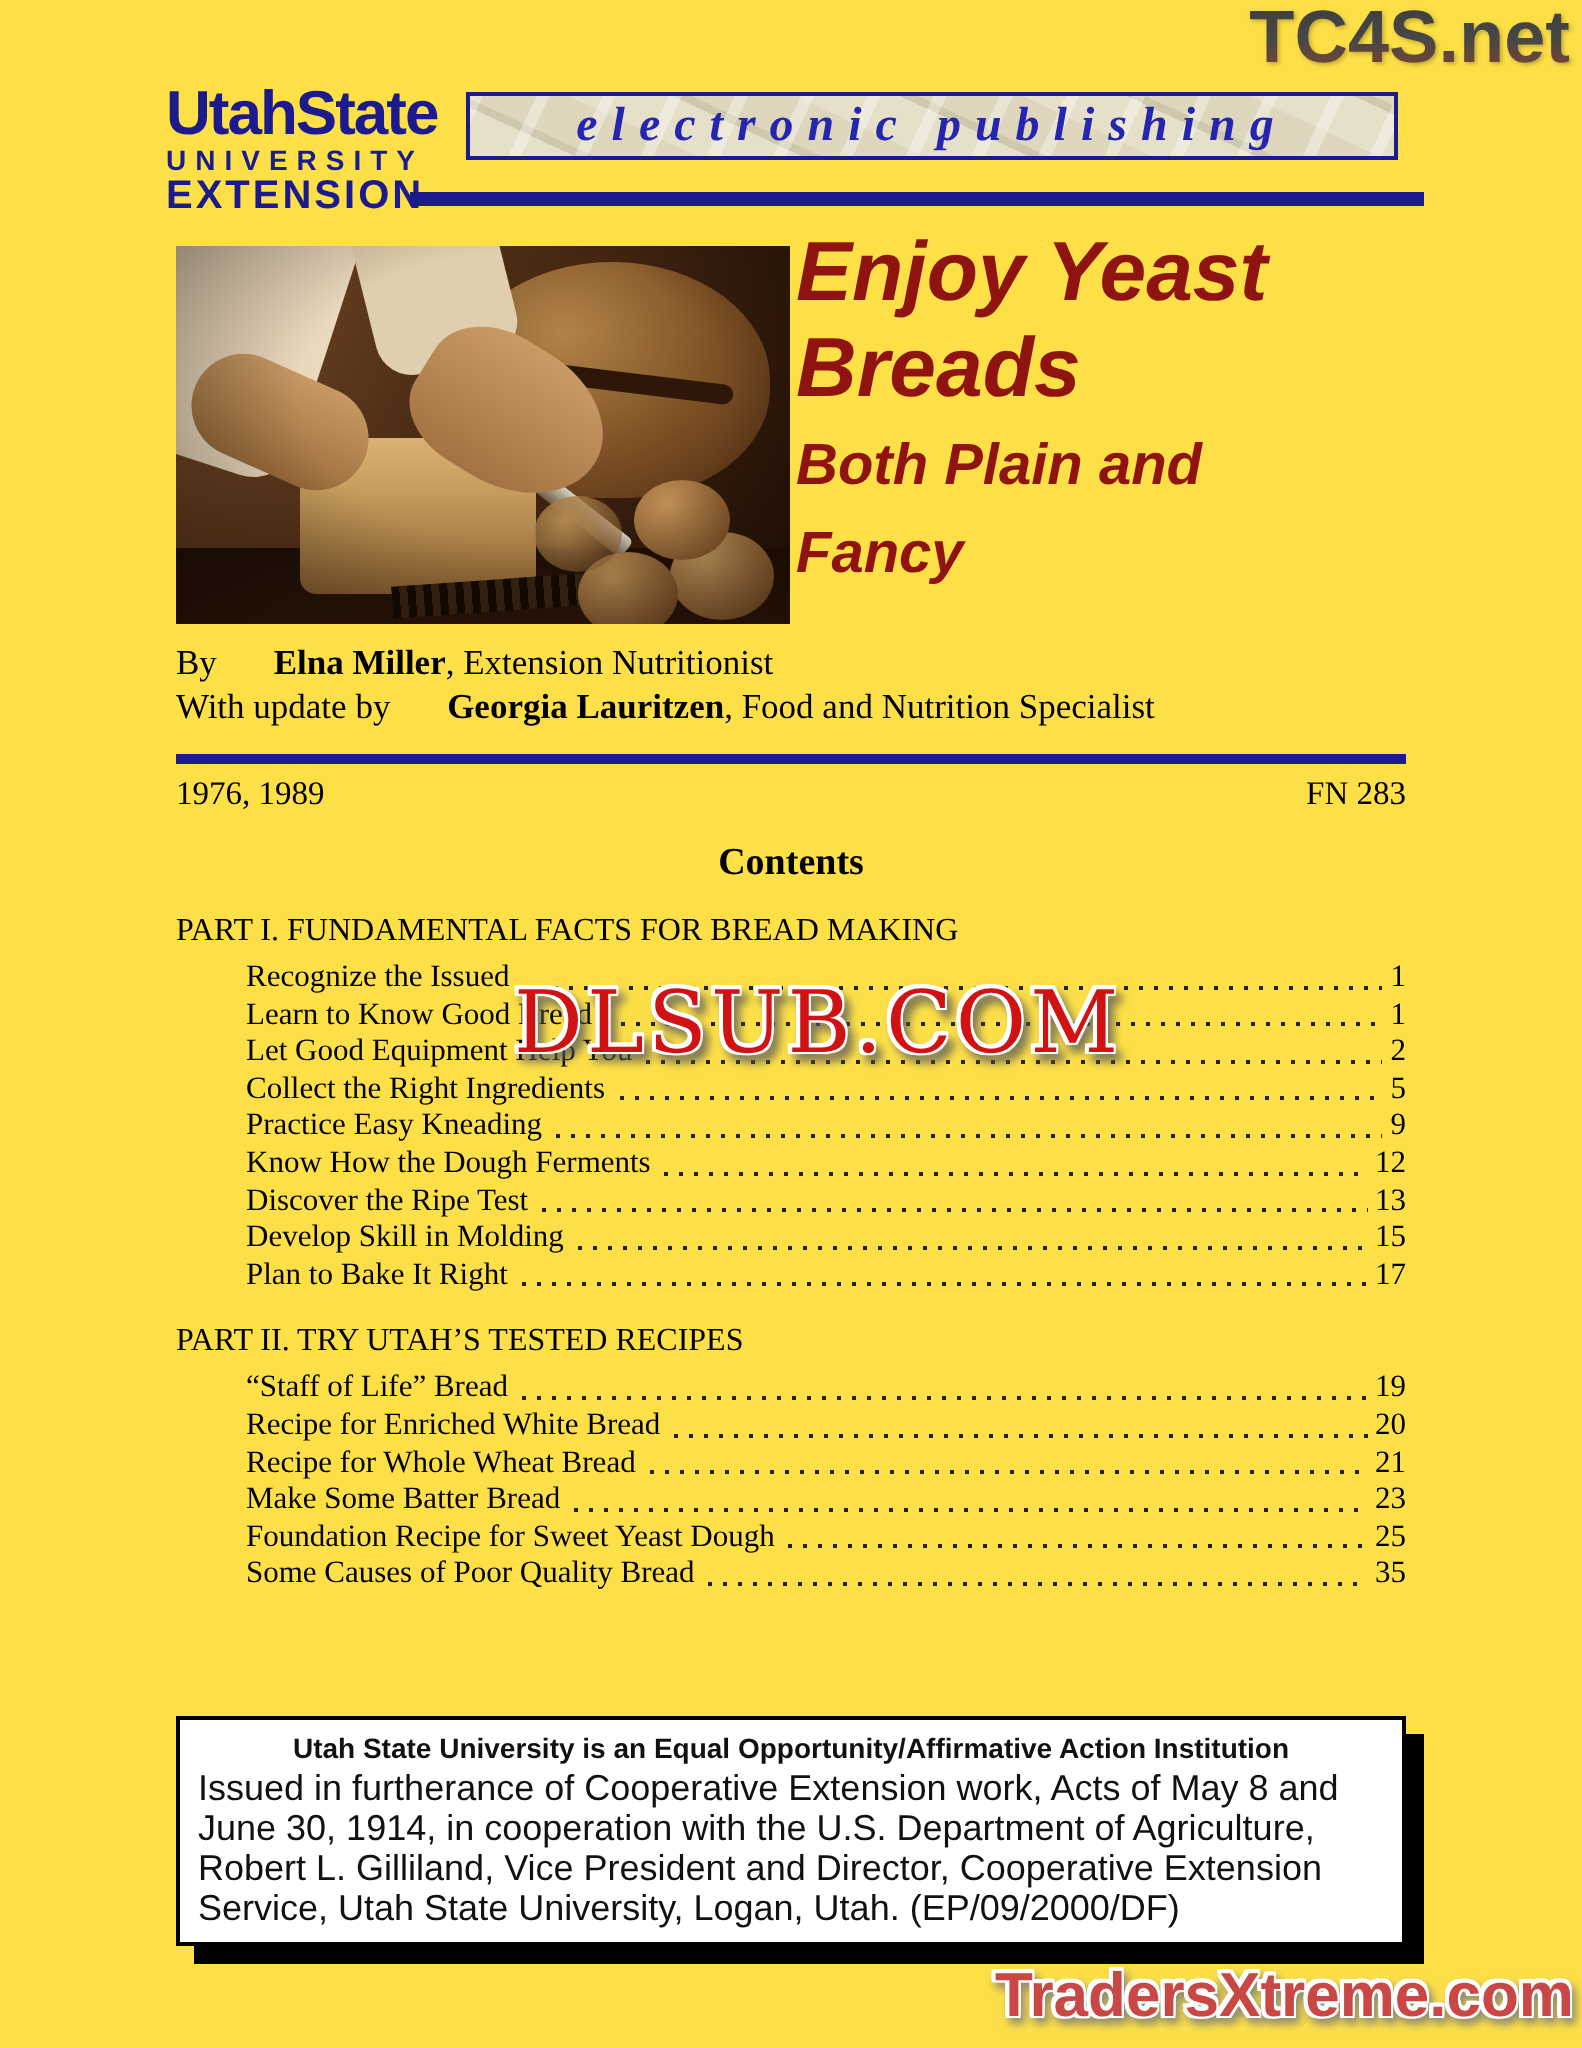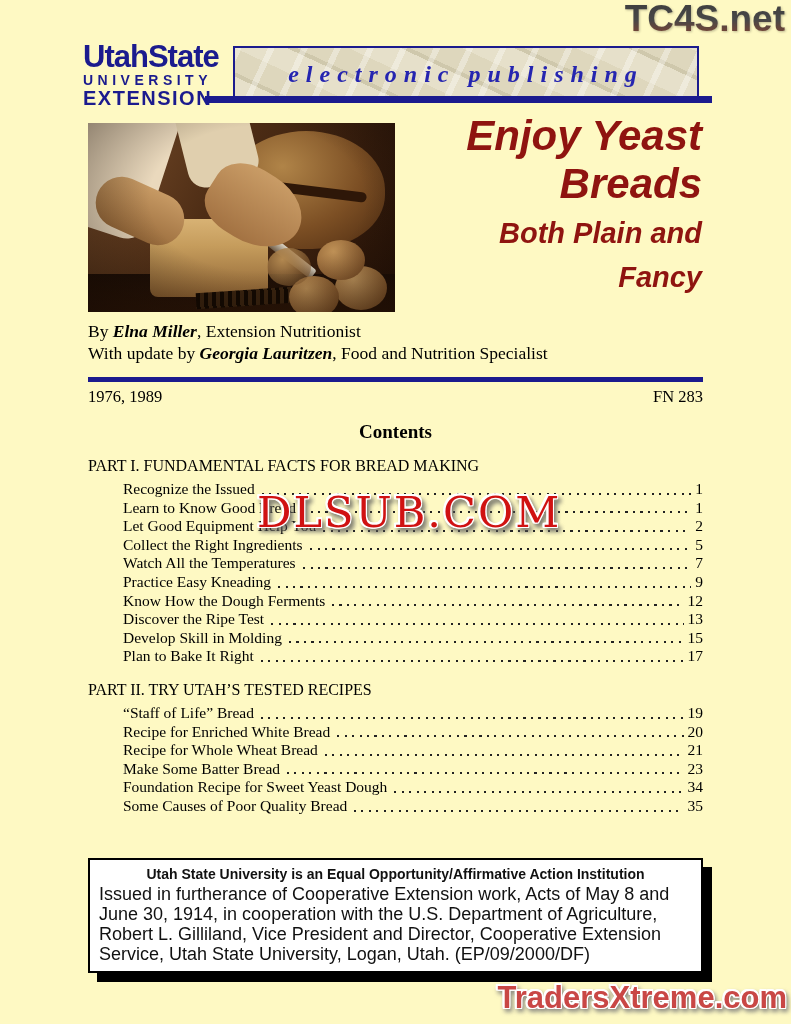--- a/index.html
+++ b/index.html
@@ -1,17 +1,17 @@
 <!DOCTYPE html>
 <html><head>
 <meta charset="utf-8">
 <title>Enjoy Yeast Breads</title>
 <style>
   html,body{margin:0;padding:0;background:#fff;}
-  .page{position:relative;width:791px;height:1024px;background:#fef9c3;overflow:hidden;
+  .page{position:relative;width:791px;height:1024px;background:#fde047;overflow:hidden;
         font-family:"Liberation Serif",serif;color:#111;}
 
   
   .wm-top{position:absolute;top:-2px;right:6px;
           font-family:"Liberation Sans",sans-serif;font-weight:bold;font-size:37px;letter-spacing:0px;
           background:linear-gradient(#3d3d3d 0%,#474747 52%,#6e4538 78%,#96604b 100%);
           -webkit-background-clip:text;background-clip:text;color:transparent;
           filter:drop-shadow(1px 1px 1px rgba(0,0,0,.25));}
   .wm-mid{position:absolute;left:257px;top:487px;
           font-family:"DejaVu Serif",serif;font-weight:normal;font-size:43px;letter-spacing:2px;
@@ -24,21 +24,21 @@
           color:#c94745;
           filter:drop-shadow(1.5px 0 0 #fff) drop-shadow(-1.5px 0 0 #fff)
                  drop-shadow(0 1.5px 0 #fff) drop-shadow(0 -1.5px 0 #fff)
                  drop-shadow(2px 3px 2px rgba(120,120,120,.8));}
 
   
   .logo{position:absolute;left:83px;top:42px;color:#1b1b8e;font-family:"Liberation Sans",sans-serif;}
   .logo-line1{font-size:31px;font-weight:bold;letter-spacing:-1px;line-height:30px;}
   .logo-line2{font-size:14px;font-weight:bold;letter-spacing:4.5px;line-height:16px;}
   .logo-line3{font-size:20px;font-weight:bold;letter-spacing:1.5px;line-height:20px;}
-  .banner{position:absolute;left:233px;top:46px;width:466px;height:57px;box-sizing:border-box;
+  .banner{position:absolute;left:233px;top:46px;width:466px;height:34px;box-sizing:border-box;
           border:2px solid #1b1b8e;
           background:
             repeating-linear-gradient(115deg, rgba(255,255,255,.35) 0 6px, rgba(0,0,0,0) 6px 30px),
             repeating-linear-gradient(25deg, #e6e0ca 0 22px, #cfc8ac 22px 26px, #ded7bd 26px 48px);
           display:flex;align-items:center;justify-content:center;}
   .banner-text{font-family:"Liberation Serif",serif;font-style:italic;font-weight:bold;
                font-size:24px;letter-spacing:7px;color:#2525b0;white-space:nowrap;}
   .header-bar{position:absolute;left:205px;top:96px;width:507px;height:7px;background:#1b1b8e;}
 
   
@@ -71,28 +71,28 @@
   .ph-roll3{right:30px;bottom:32px;width:48px;height:40px;border-radius:50%;
             background:radial-gradient(circle at 35% 30%,#c09257,#734620);}
   .ph-roll4{right:84px;bottom:26px;width:44px;height:38px;border-radius:50%;
             background:radial-gradient(circle at 35% 30%,#b28850,#64391664);}
   .ph-rack{left:108px;bottom:6px;width:96px;height:16px;
            background:repeating-linear-gradient(90deg,#120902 0 4px,#3a2410 4px 8px);transform:rotate(-4deg);}
   .ph-vignette{left:0;top:0;width:100%;height:100%;
                background:radial-gradient(ellipse at 55% 40%,rgba(0,0,0,0) 45%,rgba(18,8,2,.55) 100%);}
 
   
-  .title-block{position:absolute;left:398px;top:112px;width:304px;text-align:right;
+  .title-block{position:absolute;left:398px;top:112px;width:304px;text-align:left;
                font-family:"Liberation Sans",sans-serif;font-weight:bold;font-style:italic;color:#8f1410;}
   .title-main{font-size:42px;line-height:48px;letter-spacing:0px;}
   .title-sub{font-size:29px;line-height:37px;margin-top:7px;}
 
   
   .byline{position:absolute;left:88px;top:320px;font-size:17.5px;line-height:22px;color:#000;}
-  .byline b{font-style:italic;}
+  .byline b{margin-left:24px;}
 
   
   .navy-rule{position:absolute;left:88px;top:377px;width:615px;height:5px;background:#1b1b8e;}
   .meta-row{position:absolute;left:88px;top:387px;width:615px;display:flex;justify-content:space-between;
             font-size:16.5px;color:#000;}
 
   
   .contents-heading{position:absolute;left:88px;top:421px;width:615px;text-align:center;
                     font-weight:bold;font-size:19px;color:#000;}
   .toc{position:absolute;left:88px;top:456px;width:615px;font-size:15.5px;color:#000;}
@@ -187,25 +187,20 @@
           <span class="toc-label">Let Good Equipment Help You</span>
           <span class="toc-leader"></span>
           <span class="toc-page">2</span>
         </div>
       <div class="toc-row">
           <span class="toc-label">Collect the Right Ingredients</span>
           <span class="toc-leader"></span>
           <span class="toc-page">5</span>
         </div>
       <div class="toc-row">
-          <span class="toc-label">Watch All the Temperatures</span>
-          <span class="toc-leader"></span>
-          <span class="toc-page">7</span>
-        </div>
-      <div class="toc-row">
           <span class="toc-label">Practice Easy Kneading</span>
           <span class="toc-leader"></span>
           <span class="toc-page">9</span>
         </div>
       <div class="toc-row">
           <span class="toc-label">Know How the Dough Ferments</span>
           <span class="toc-leader"></span>
           <span class="toc-page">12</span>
         </div>
       <div class="toc-row">
@@ -243,21 +238,21 @@
           <span class="toc-page">21</span>
         </div>
       <div class="toc-row">
           <span class="toc-label">Make Some Batter Bread</span>
           <span class="toc-leader"></span>
           <span class="toc-page">23</span>
         </div>
       <div class="toc-row">
           <span class="toc-label">Foundation Recipe for Sweet Yeast Dough</span>
           <span class="toc-leader"></span>
-          <span class="toc-page">34</span>
+          <span class="toc-page">25</span>
         </div>
       <div class="toc-row">
           <span class="toc-label">Some Causes of Poor Quality Bread</span>
           <span class="toc-leader"></span>
           <span class="toc-page">35</span>
         </div>
     </div>
   </div>
 
   <div class="footer-box">

